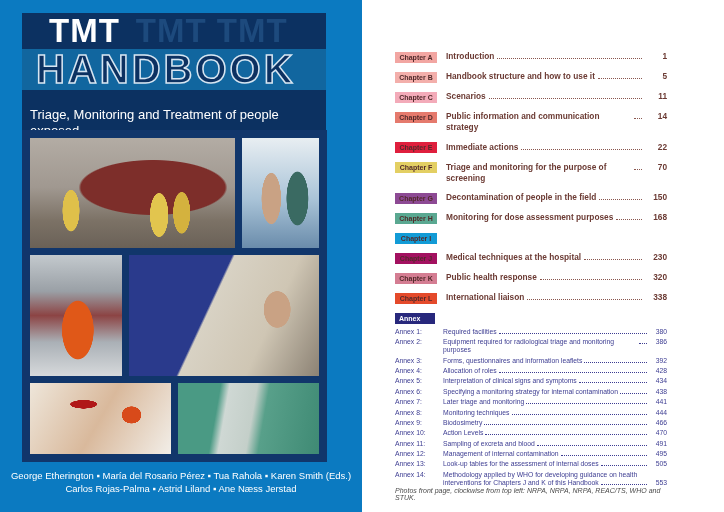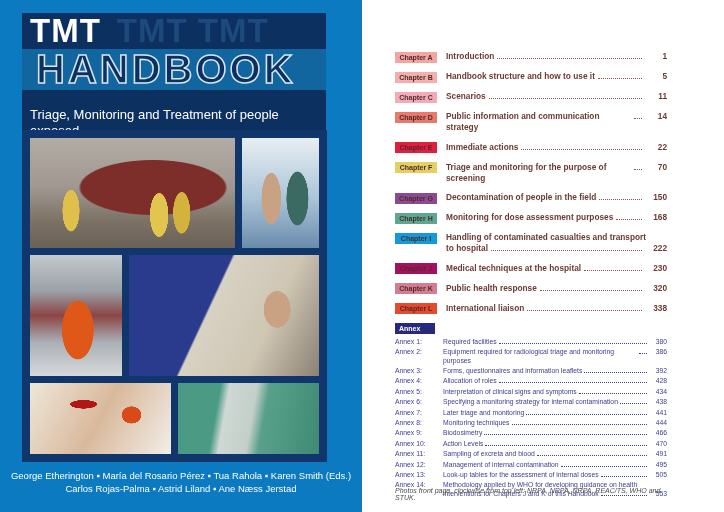--- a/index.html
+++ b/index.html
@@ -5,21 +5,21 @@
   html,body{margin:0;padding:0;}
   body{width:724px;height:512px;overflow:hidden;background:#ffffff;
        font-family:"Liberation Sans",sans-serif;}
   .book{display:flex;width:724px;height:512px;}
 
   
   .cover{position:relative;width:362px;height:512px;background:#0b7ac1;flex:none;}
   .title-block{position:absolute;left:22px;top:13px;width:304px;}
   .tmt-band{background:#0c3161;height:36px;display:flex;align-items:center;
             overflow:hidden;white-space:nowrap;padding-left:8px;}
-  .tmt{color:#ffffff;font-size:33px;font-weight:bold;letter-spacing:1px;line-height:36px;}
+  .tmt{color:#ffffff;font-size:33px;font-weight:bold;letter-spacing:1px;line-height:36px;margin-left:19px;}
   .tmt-ghost{color:#1d4a7d;font-size:33px;font-weight:bold;letter-spacing:1px;
              line-height:36px;margin-left:16px;}
   .handbook-band{background:#11669f;height:41px;display:flex;align-items:center;overflow:hidden;}
   .handbook{font-size:40px;font-weight:bold;line-height:41px;color:#0c3161;
             letter-spacing:3px;padding-left:14px;text-align:right;-webkit-text-stroke:1.5px #d7e6f2;}
   .subtitle-band{background:#0c3161;padding:17px 8px 7px 8px;}
   .subtitle{color:#ffffff;font-size:13px;line-height:16px;}
 
   .photo-frame{position:absolute;left:22px;top:130px;width:305px;height:332px;
                background:#11366b;box-sizing:border-box;padding:8px;
@@ -214,28 +214,20 @@
 
       <span class="line">
         <span>Monitoring for dose assessment purposes</span>
         <span class="leader"></span>
         <span class="pg">168</span>
       </span>
     </span>
   </div>
         <div class="chapter-row row-two">
     <span class="badge" style="background: rgb(18, 155, 214);">Chapter I</span>
-    <span class="entry">
-      <span class="tline1">Handling of contaminated casualties and transport</span>
-      <span class="line">
-        <span>to hospital</span>
-        <span class="leader"></span>
-        <span class="pg">222</span>
-      </span>
-    </span>
   </div>
         <div class="chapter-row">
     <span class="badge" style="background: rgb(163, 17, 96);">Chapter J</span>
     <span class="entry">
 
       <span class="line">
         <span>Medical techniques at the hospital</span>
         <span class="leader"></span>
         <span class="pg">230</span>
       </span>

